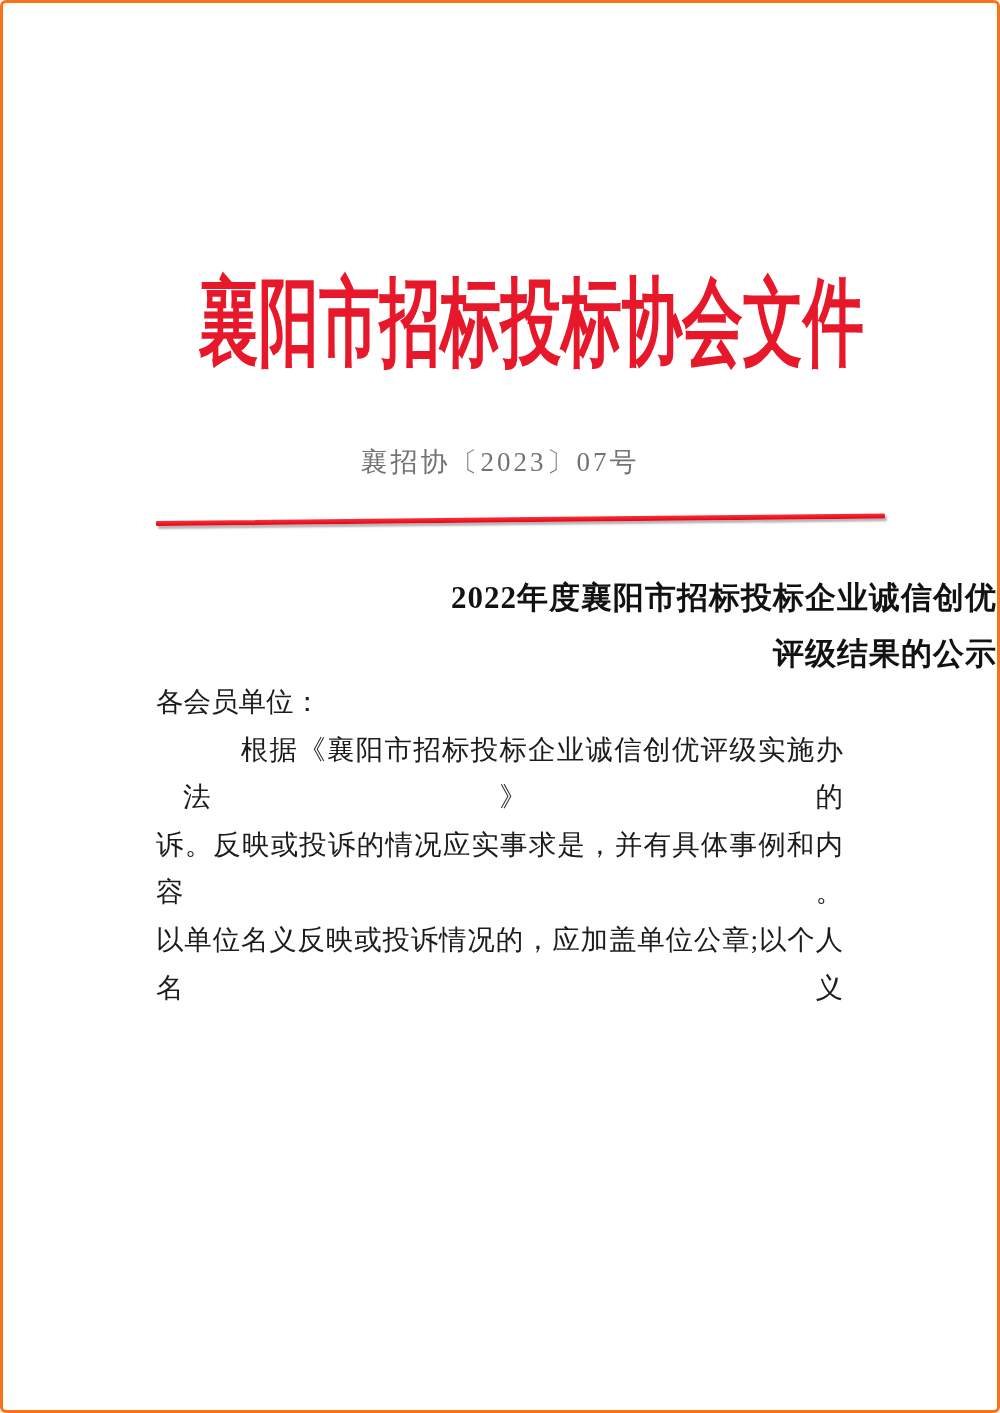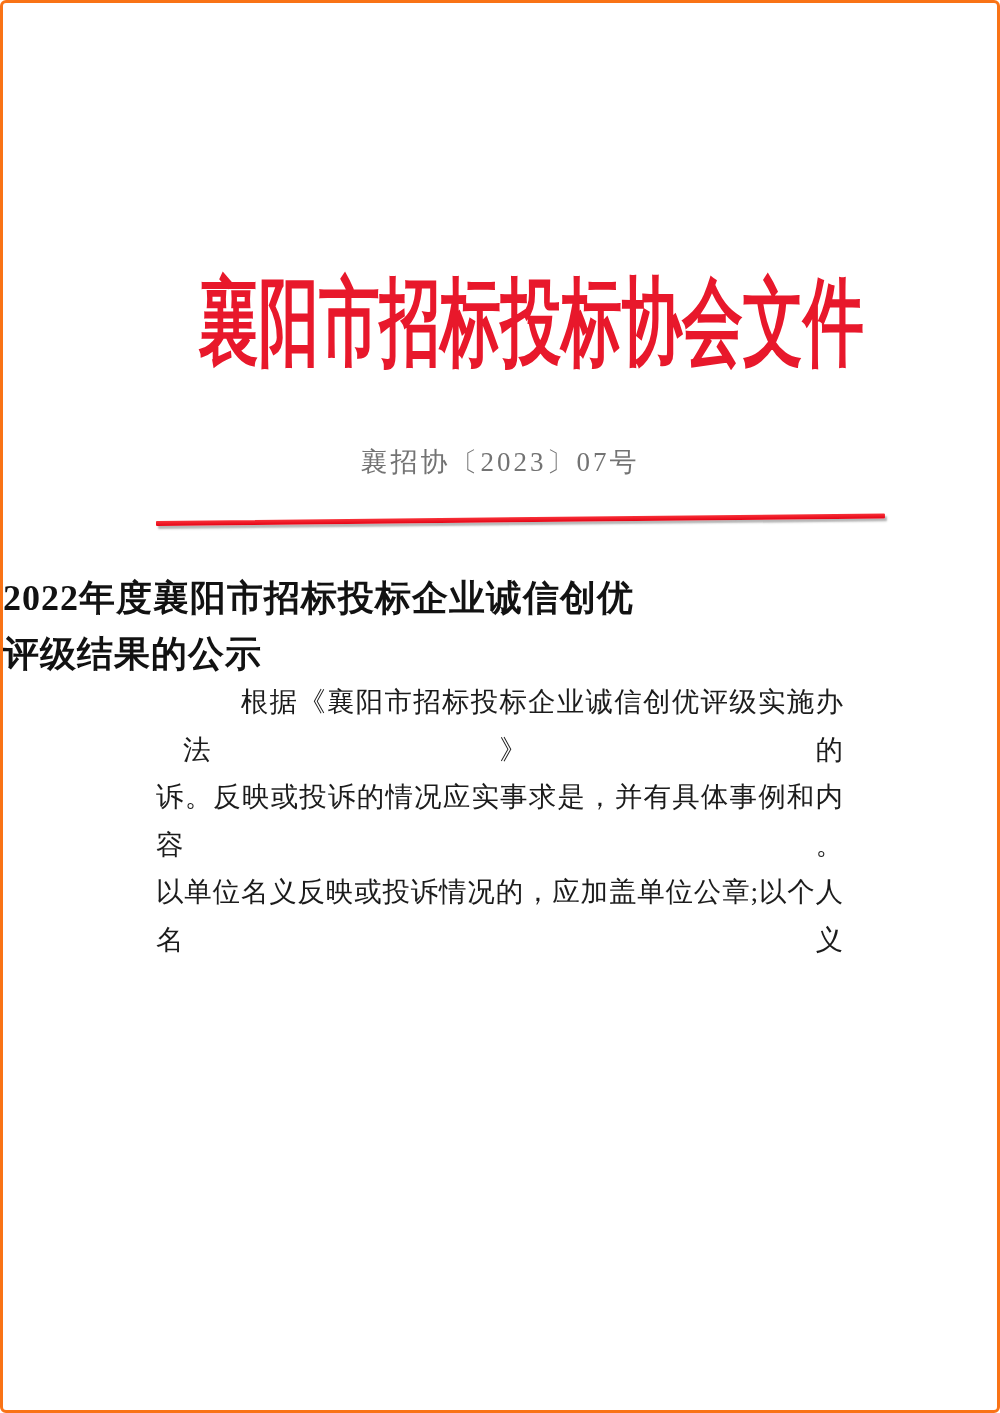--- a/index.html
+++ b/index.html
@@ -52,24 +52,24 @@
     height: 5px;
     background: linear-gradient(#f8333a, #e60315);
     box-shadow: 2px 3px 2px rgba(90, 90, 90, 0.45);
     transform: rotate(-0.6deg);
     transform-origin: left center;
     border-radius: 1px;
   }
   
   .doc-title {
     margin-top: 44px;
-    text-align: left;
+    text-align: right;
     font-weight: bold;
     color: #121212;
-    font-size: 36px;
+    font-size: 31px;
     line-height: 56px;
     letter-spacing: 1px;
   }
   
   .body-text {
     margin: -4px 154px 0 153px;
     font-size: 27.5px;
     line-height: 47.6px;
     color: #1c1c1c;
   }
@@ -98,18 +98,19 @@
   <div class="doc-number">襄招协〔2023〕07号</div>
 
   <div class="red-rule"></div>
 
   <div class="doc-title">
     <div class="doc-title-line">2022年度襄阳市招标投标企业诚信创优</div>
     <div class="doc-title-line">评级结果的公示</div>
   </div>
 
   <div class="body-text">
+      <div class="body-line">各会员单位：</div>
       <div class="body-line indent justify">根据《襄阳市招标投标企业诚信创优评级实施办法》的</div>
       <div class="body-line justify">诉。反映或投诉的情况应实事求是，并有具体事例和内容。</div>
       <div class="body-line justify">以单位名义反映或投诉情况的，应加盖单位公章;以个人名义</div>
     </div>
 
 </div>
 
 </body></html>

